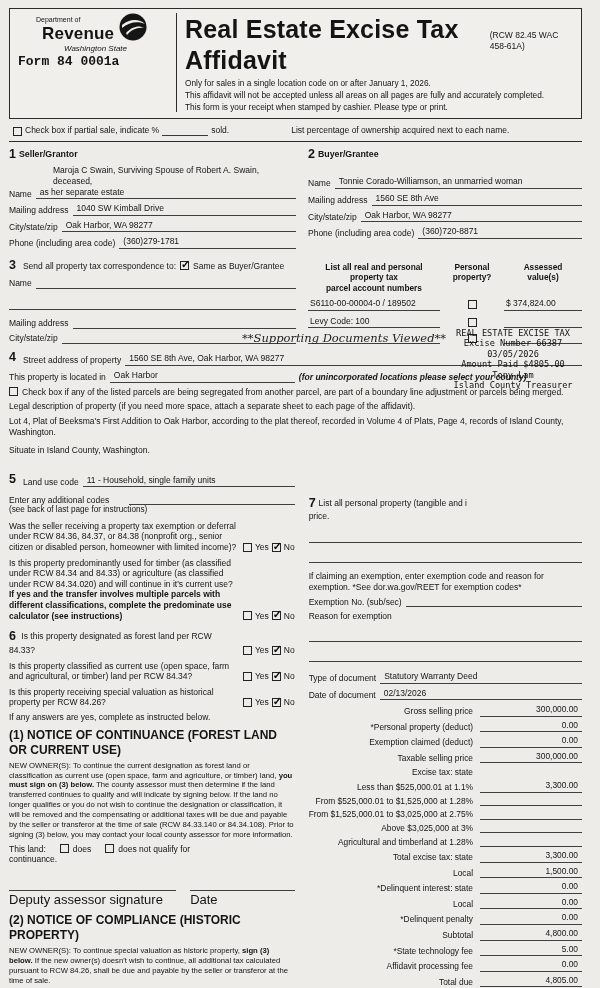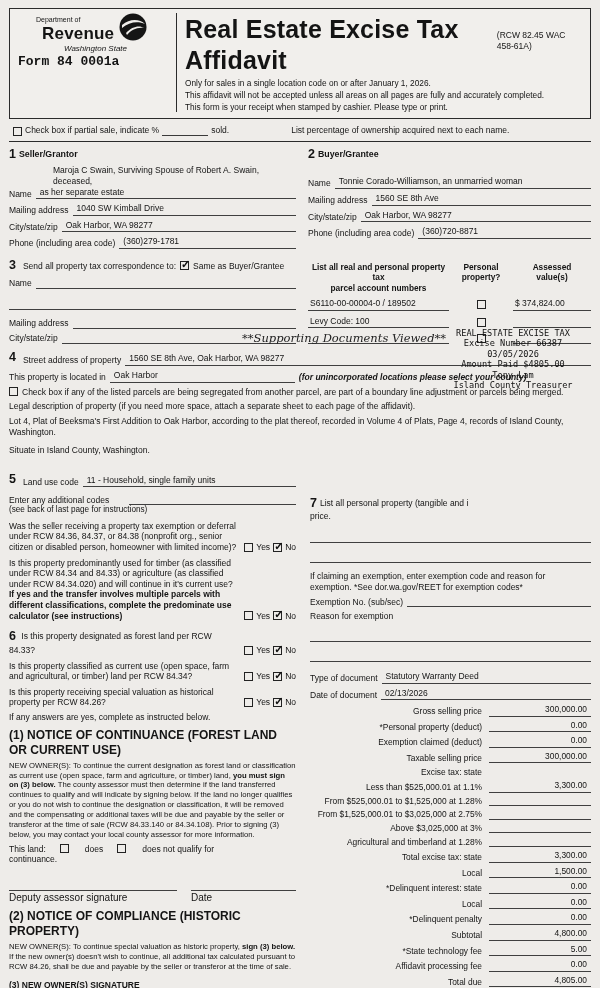--- a/index.html
+++ b/index.html
@@ -1,18 +1,18 @@
 <!DOCTYPE html>
 <html><head>
 <meta charset="utf-8">
 <style>
   * { box-sizing: border-box; margin: 0; padding: 0; }
   html,body { width:600px; height:988px; }
   body { background:#eeece9; font-family:"Liberation Sans", sans-serif; color:#141414; }
-  .page { position:relative; width:600px; height:988px; padding:8px 9px 0 9px; font-size:8.5px; line-height:1.25; overflow:hidden; }
+  .page { position:relative; width:600px; height:988px; padding:8px 18px 0 9px; font-size:8.5px; line-height:1.25; overflow:hidden; }
 
   
   .hdr-box { border:1.5px solid #2b2b2b; display:flex; padding:4px 6px 6px 6px; background:#f1efec; }
   .hdr-left { width:160px; padding:2px 6px 2px 2px; }
   .dept-row { display:flex; align-items:flex-start; justify-content:flex-start; gap:2px; padding-left:18px; }
   .dept-small { font-size:7px; margin-top:1px; }
   .revenue { font-weight:bold; font-size:17px; letter-spacing:.2px; margin-top:-2px; padding-left:6px; }
   .wastate { font-style:italic; font-size:8px; padding-left:46px; }
   .formnum { font-weight:bold; font-size:13px; margin-top:0;font-family:Liberation Mono, monospace; }
   .hdr-right { flex:1; border-left:1.5px solid #2b2b2b; padding:1px 2px 0 8px; }
@@ -64,24 +64,24 @@
   .main-cols { display:flex; gap:14px; margin-top:10px; }
   .q { position:relative; padding-right:56px; margin-top:5px; }
   .q .yn { position:absolute; right:0; bottom:0; white-space:nowrap; display:flex; gap:3px; align-items:center; }
   .qb { font-weight:bold; }
   .small-note { font-size:8.2px; }
 
   .sec6 { margin-top:8px; }
   .npara { font-size:7.7px; margin-top:3px; line-height:1.28; }
   .ntitle { font-weight:bold; font-size:12px; margin-top:5px; }
   .landrow { margin-top:4px; display:flex; gap:14px; align-items:center; }
-  .landrow .opt { display:flex; gap:16px; align-items:flex-start; }
+  .landrow .opt { display:flex; gap:4px; align-items:flex-start; }
   .sig-grid { display:grid; grid-template-columns:1fr 1fr; gap:0 18px; margin-top:10px; }
   .sig-line { border-bottom:1px solid #3f3f3f; height:12px; }
-  .sig-lbl { font-size:10px; padding-top:1px; }
+  .sig-lbl { font-size:13px; padding-top:1px; }
   .deputy-grid { display:grid; grid-template-columns:1.6fr 1fr; gap:0 14px; margin-top:14px; }
   .center-bold { text-align:left; font-weight:bold; margin-top:8px; }
 
   
   .tax { margin-top:4px; }
   .tax-row { display:flex; align-items:flex-end; margin-top:3.1px; }
   .tax-label { flex:1; text-align:right; padding-right:7px; white-space:nowrap; font-size:8.4px; }
   .tax-val { width:102px; border-bottom:1px solid #3f3f3f; text-align:right; padding:0 4px 1px 0; min-height:10.5px; font-size:8.4px; }
   .tax-row.nl .tax-val { border-bottom:none; }
   .min-due { text-align:center; font-weight:bold; font-size:9px; margin-top:7px; }

